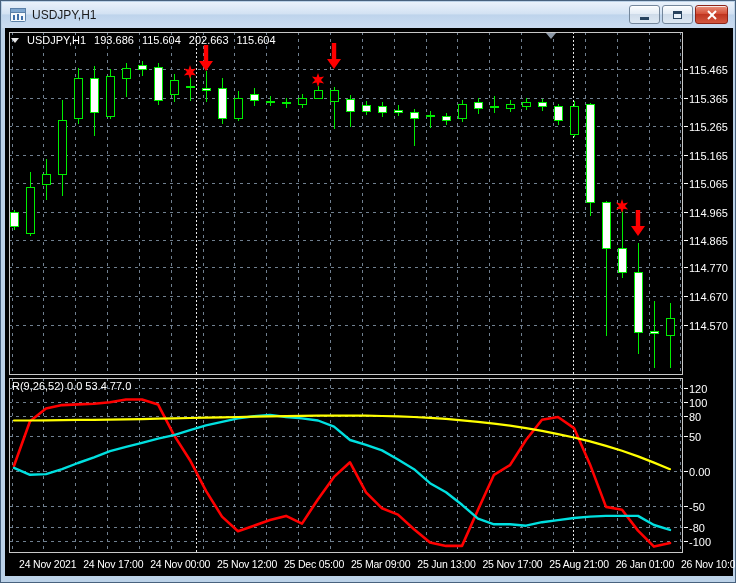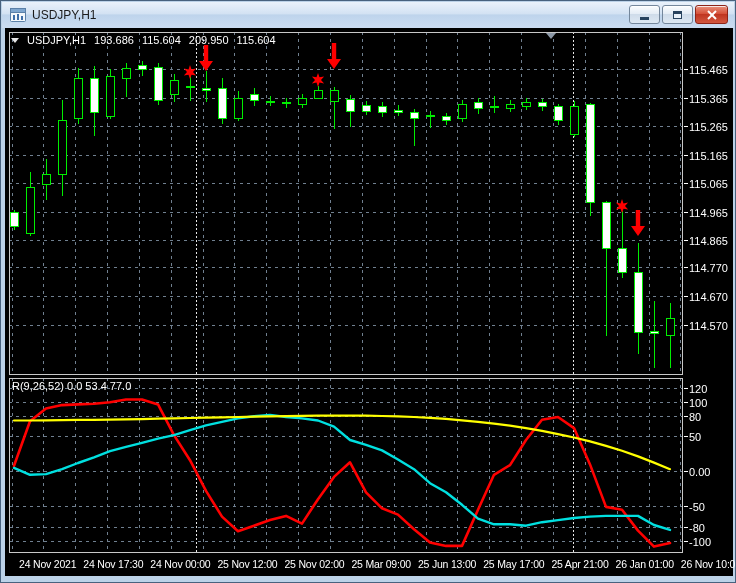--- a/index.html
+++ b/index.html
@@ -281,33 +281,33 @@
         </svg>
       </div>
     </div>
   </div>
 
   <div class="overlay ohlc-line">
     <span class="dd-tri"></span>
     <span>USDJPY,H1</span>
     <span>193.686</span>
     <span>115.604</span>
-    <span>209.950</span>
+    <span>202.663</span>
     <span>115.604</span>
   </div>
 
   <div class="overlay ind-label">R(9,26,52) 0.0 53.4 77.0</div>
 
   <div class="time-axis" id="timeAxis">
       <span>24 Nov 2021</span>
-      <span>24 Nov 17:30</span>
+      <span>24 Nov 17:00</span>
       <span>24 Nov 00:00</span>
       <span>25 Nov 12:00</span>
-      <span>25 Nov 02:00</span>
+      <span>25 Dec 05:00</span>
       <span>25 Mar 09:00</span>
       <span>25 Jun 13:00</span>
-      <span>25 May 17:00</span>
-      <span>25 Apr 21:00</span>
+      <span>25 Nov 17:00</span>
+      <span>25 Aug 21:00</span>
       <span>26 Jan 01:00</span>
       <span>26 Nov 10:00</span>
     </div>
 
 </div>
 
 </body></html>

